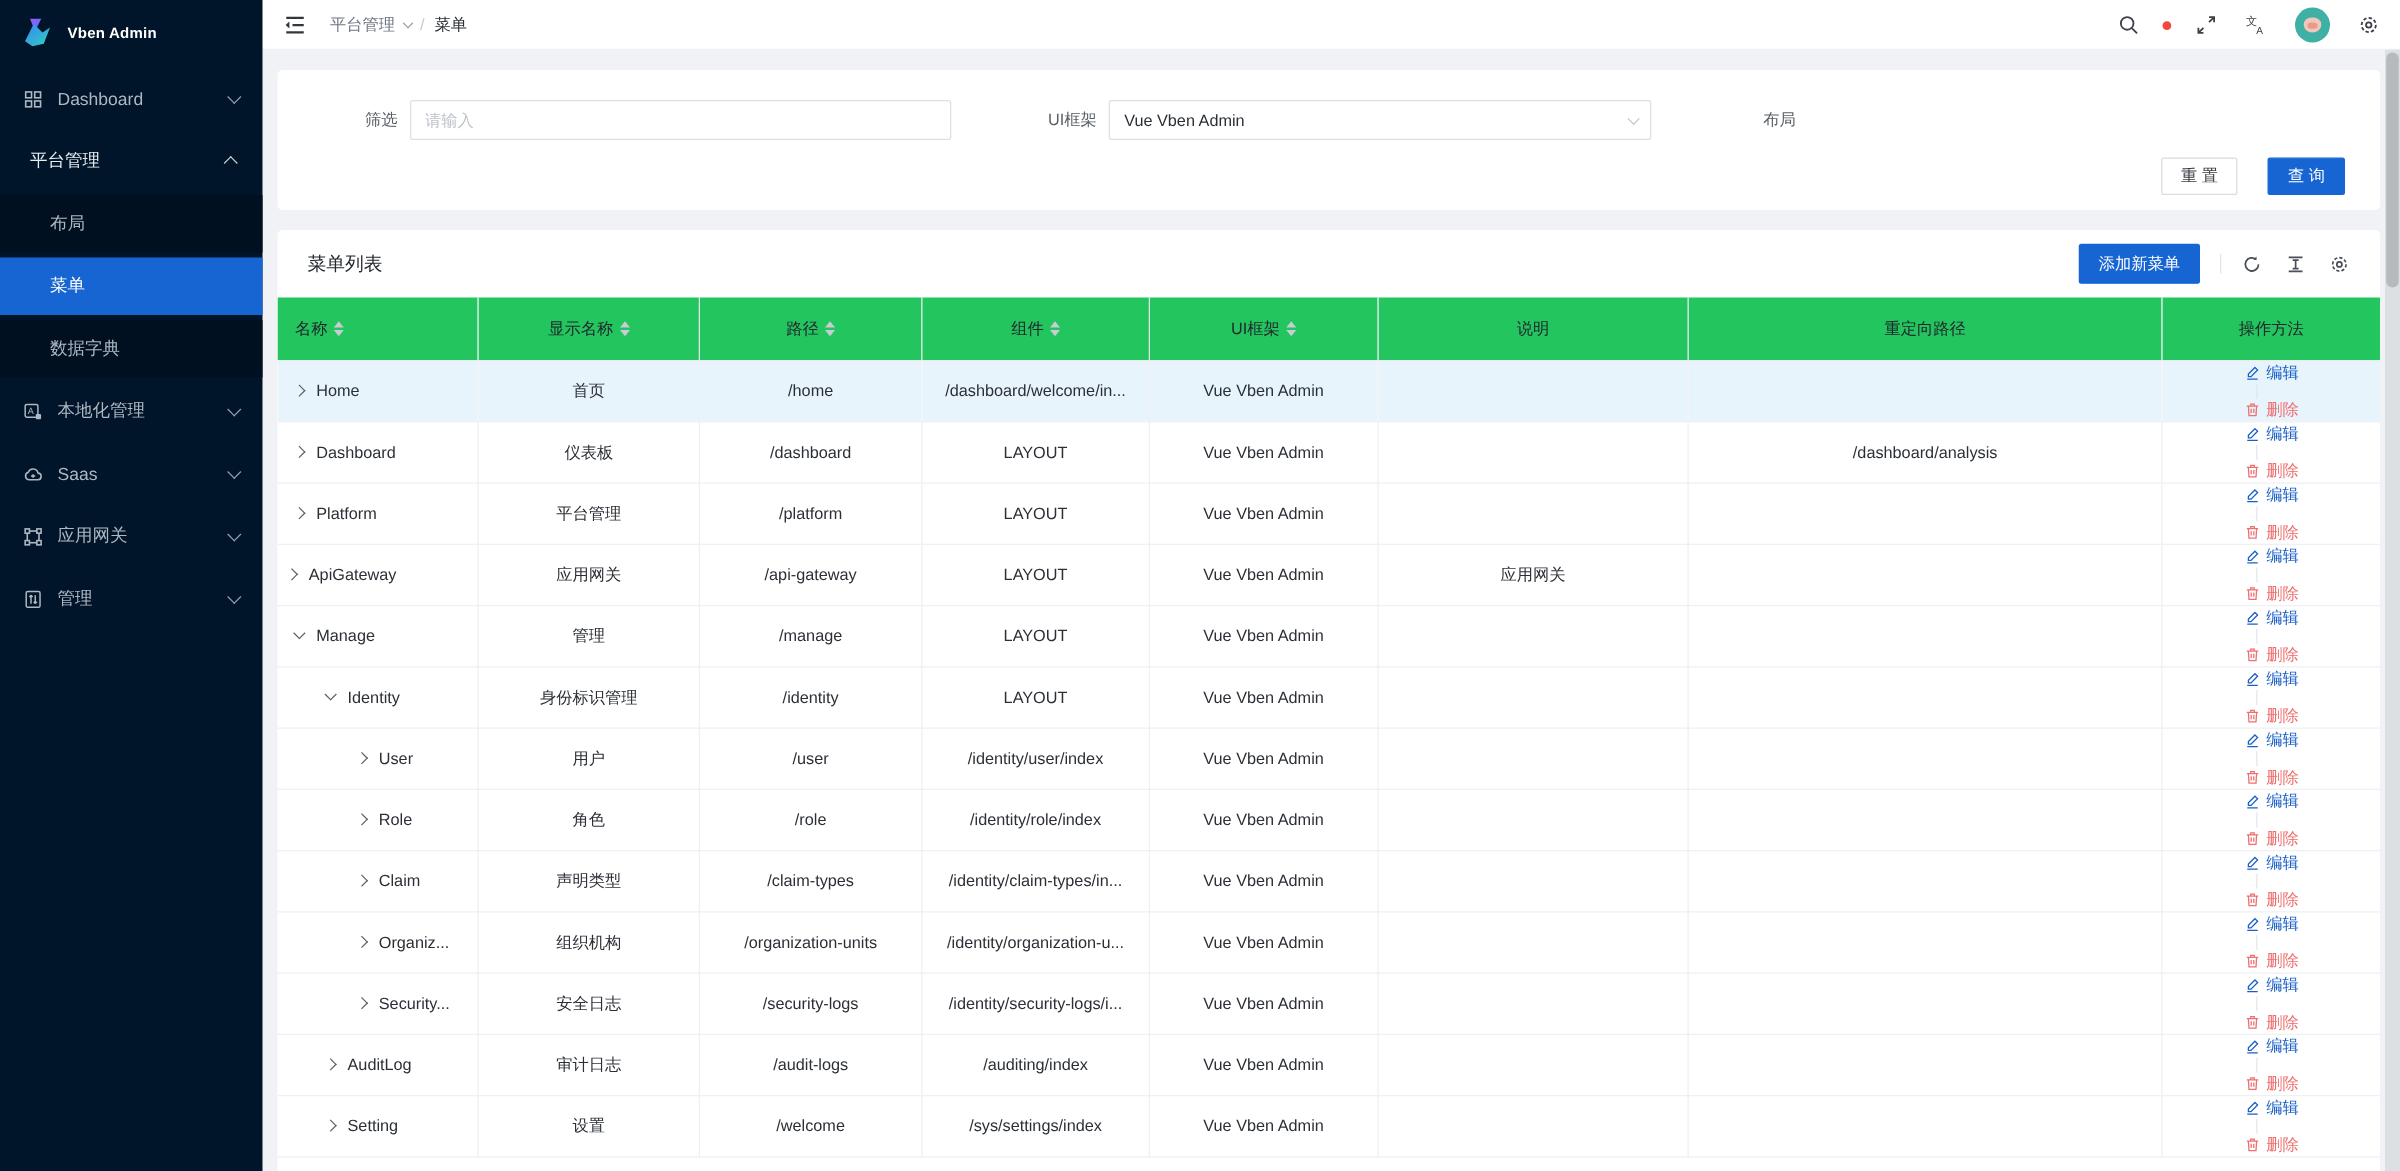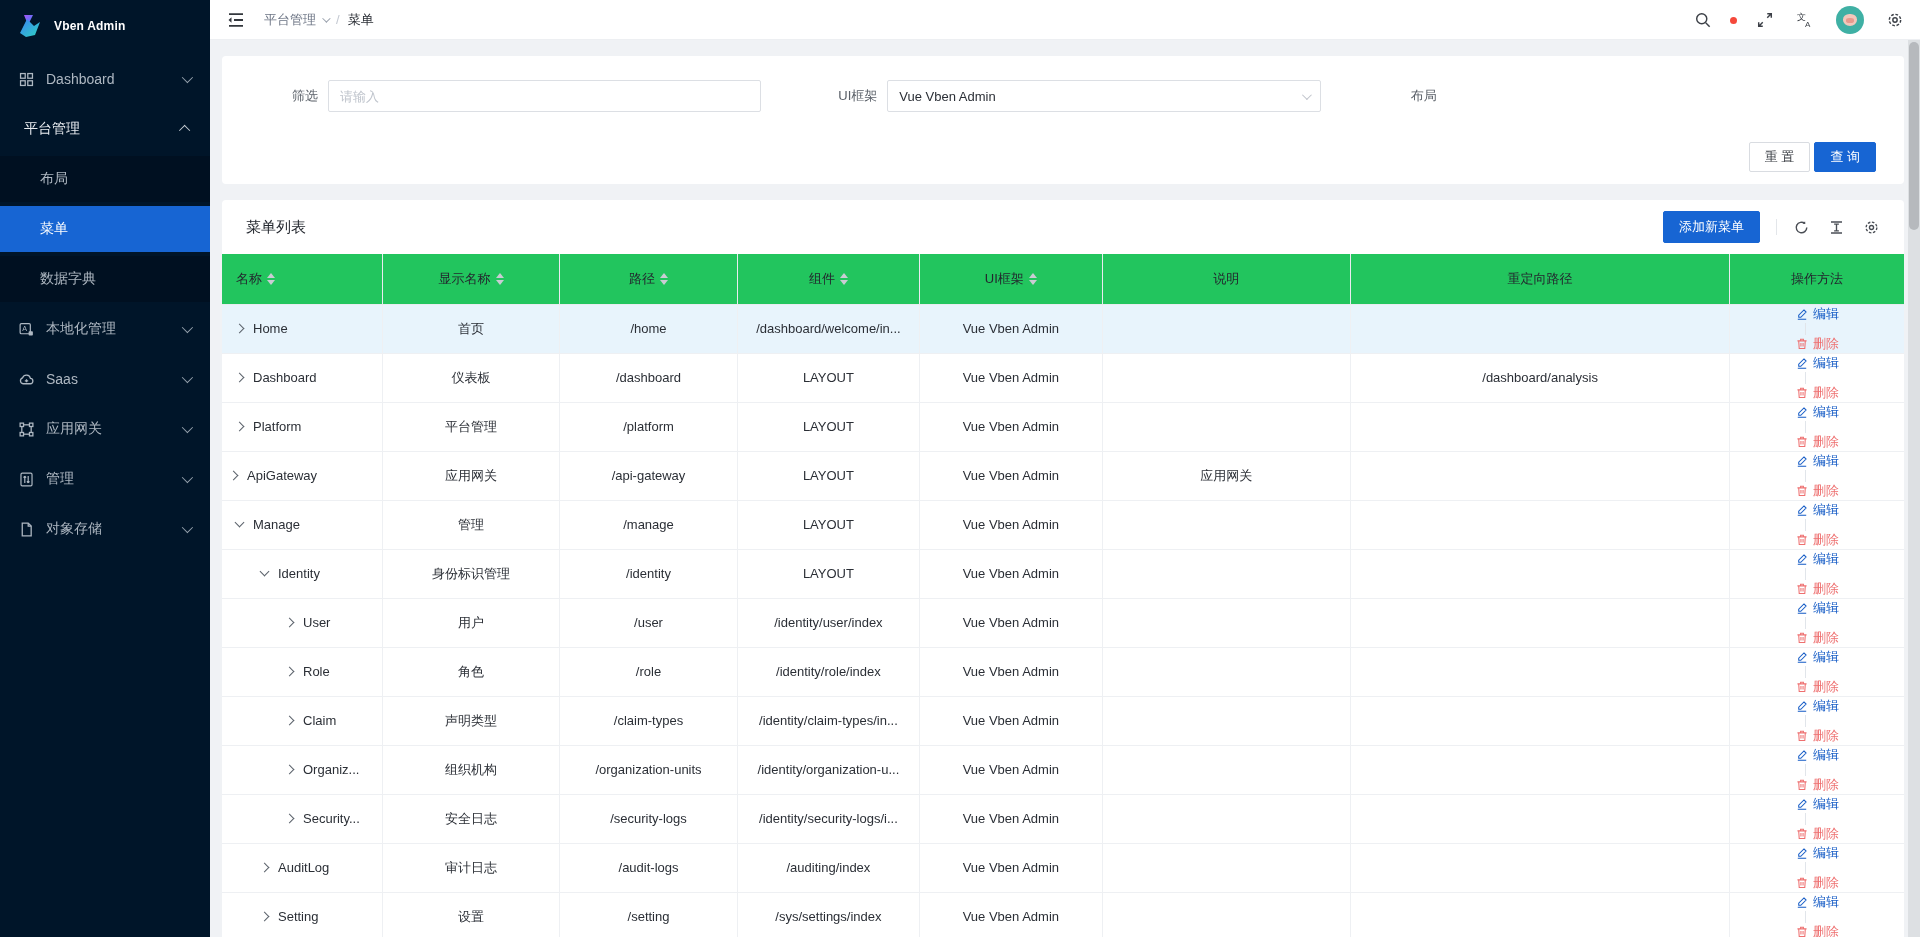--- a/index.html
+++ b/index.html
@@ -43,21 +43,21 @@
   .card{background:#fff;border-radius:4px;margin:16px 16px 0 12px;}
   .filter-card{padding:24px 24px 12px 24px;}
   .fgrid{display:grid;grid-template-columns:1fr 1fr 1fr;column-gap:44px;}
   .field{display:flex;align-items:center;}
   .flabel{width:72px;text-align:right;margin-right:10px;font-size:13px;color:#5a6068;flex:0 0 auto;}
   .control{flex:1;height:32px;border:1px solid #dcdfe4;border-radius:2px;background:#fff;display:flex;align-items:center;padding:0 11px;font-size:13px;color:#2b2f36;position:relative;}
   .control input{border:none;outline:none;width:100%;font-size:13px;font-family:inherit;color:#2b2f36;background:transparent;}
   .control input::placeholder{color:#bfc4cc;}
   .sel-placeholder{color:#bfc4cc;}
   .sel-chev{margin-left:auto;width:7px;height:7px;border-right:1.3px solid #c0c4cc;border-bottom:1.3px solid #c0c4cc;transform:rotate(45deg) translateY(-2px);}
-  .fbtns{display:flex;justify-content:flex-end;gap:4px;margin-top:30px;padding-right:4px;}
+  .fbtns{display:flex;justify-content:flex-end;gap:24px;margin-top:14px;padding-right:4px;}
   .btn{height:30px;padding:0 15px;font-size:13px;border-radius:2px;display:inline-flex;align-items:center;cursor:pointer;font-family:inherit;}
   .btn-default{background:#fff;border:1px solid #d9dce1;color:#383c42;}
   .btn-primary{background:var(--primary);border:1px solid var(--primary);color:#fff;}
   
   .table-card{height:840px;overflow:hidden;}
   .card-head{height:54px;display:flex;align-items:center;padding:0 24px;}
   .tbl-title{font-size:15px;color:#23272e;font-weight:500;}
   .head-right{margin-left:auto;display:flex;align-items:center;}
   .head-divider{width:1px;height:16px;background:#e3e6ea;margin:0 16px;}
   .hico{width:17px;height:17px;color:#4a4e55;cursor:pointer;}
@@ -181,30 +181,20 @@
       <div class="mi">
     <span class="mi-icon">
           <svg viewBox="0 0 20 20" fill="none" stroke="currentColor" stroke-width="1.4">
             <rect x="3.5" y="2.5" width="13" height="15" rx="1.5"></rect>
             <path d="M8 6v8M8 6l-1.5 1.8M8 6l1.5 1.8M12 14V6M12 14l-1.5-1.8M12 14l1.5-1.8"></path>
           </svg>
         </span>
     <span class="mi-label">管理</span>
     <span class="mi-chev"></span>
   </div>
-      <div class="mi">
-    <span class="mi-icon">
-          <svg viewBox="0 0 20 20" fill="none" stroke="currentColor" stroke-width="1.5">
-            <path d="M5 2.5h7l3.5 3.5v11.5H5z"></path>
-            <path d="M12 2.5V6h3.5"></path>
-          </svg>
-        </span>
-    <span class="mi-label">对象存储</span>
-    <span class="mi-chev"></span>
-  </div>
     </nav>
 </aside>
 
 <header class="topbar">
   <span class="fold">
     <svg viewBox="0 0 20 20" fill="none" stroke="currentColor" stroke-width="1.8">
       <path d="M3 4.2h14M8 10h9M3 15.8h14"></path>
       <path d="M5.5 7.2 2.5 10l3 2.8" fill="currentColor" stroke="none"></path>
     </svg>
   </span>
@@ -731,21 +721,21 @@
           <span class="alink-label">删除</span>
         </span>
       </span>
     </td>
   </tr>
           <tr>
     <td class="name-cell" style="padding-left: 39px;">
       <span class="rchev"></span><span class="name-text">Setting</span>
     </td>
     <td>设置</td>
-    <td>/setting</td>
+    <td>/welcome</td>
     <td>/sys/settings/index</td>
     <td>Vue Vben Admin</td>
     <td></td>
     <td></td>
     <td>
       <span class="actions">
         <span class="alink edit">
           <svg viewBox="0 0 20 20" fill="none" stroke="currentColor" stroke-width="1.5">
             <path d="M12.8 4.2l3 3L8.3 14.7H5.3v-3z"></path>
                     <path d="M4 17.5h12"></path>

